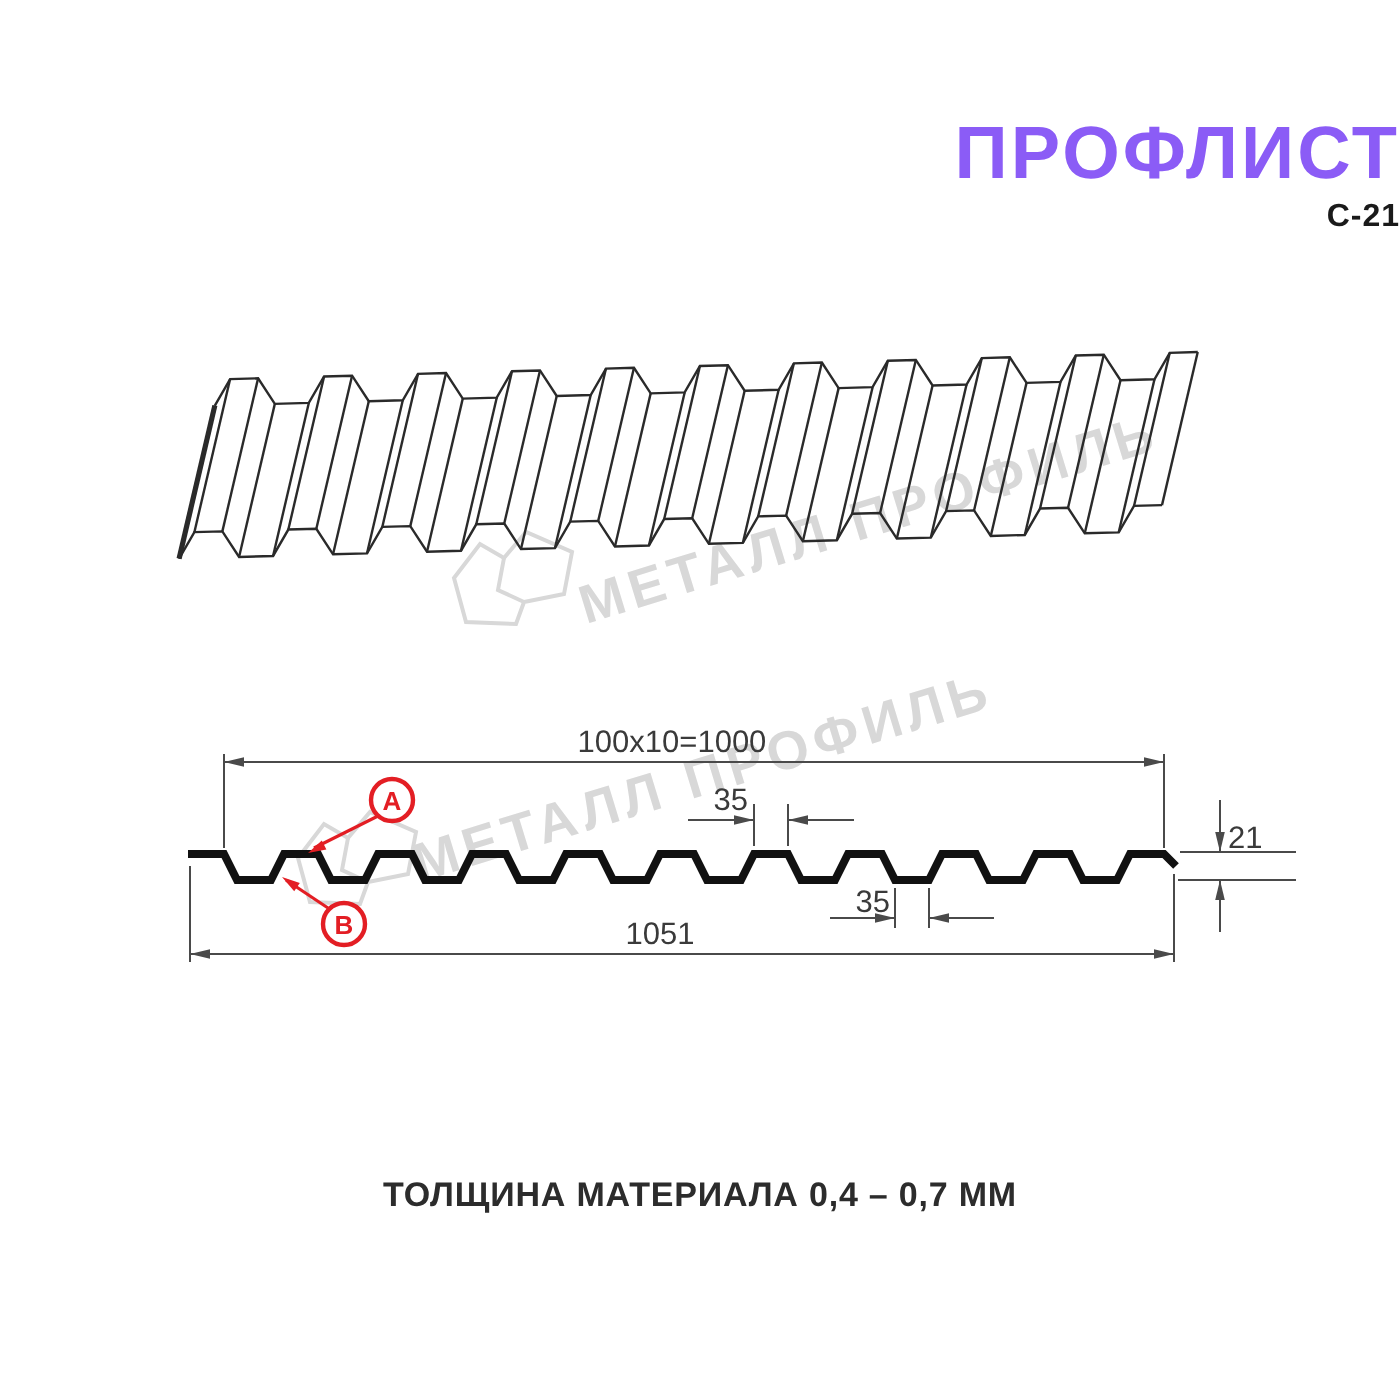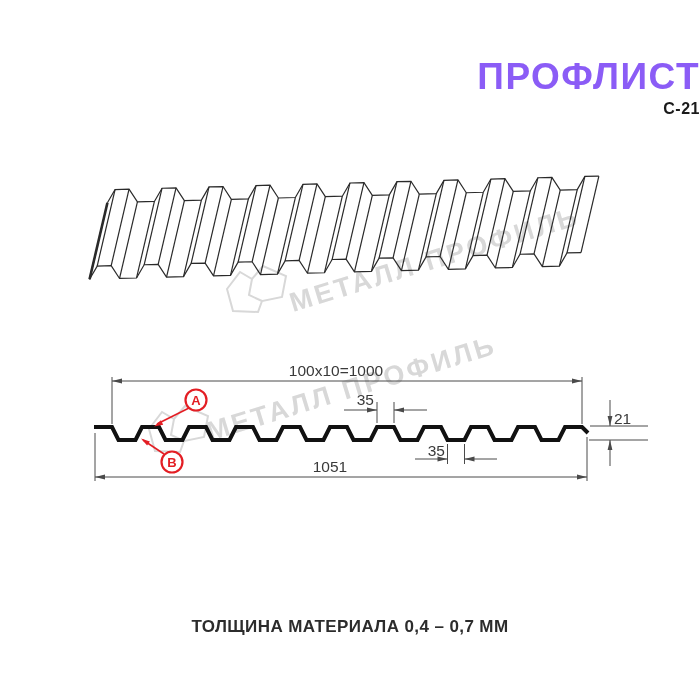--- a/index.html
+++ b/index.html
@@ -2,21 +2,21 @@
 <html><head>
 <meta charset="utf-8">
 <style>
   html,body{margin:0;padding:0;background:#fff;}
   .page{position:relative;width:700px;height:700px;background:#ffffff;overflow:hidden;
         font-family:"Liberation Sans",sans-serif;}
   .title{position:absolute;top:56px;left:0;width:700px;text-align:right;
          font-size:37px;font-weight:800;letter-spacing:1.5px;color:#8b5cf6;}
   .subtitle{position:absolute;top:100px;left:0;width:700px;text-align:right;
          font-size:16px;font-weight:700;letter-spacing:0.5px;color:#1a1a1a;}
-  .footer{position:absolute;top:617px;left:0;width:700px;text-align:center;
+  .footer{position:absolute;top:588px;left:0;width:700px;text-align:center;
          font-size:17px;font-weight:600;letter-spacing:0.4px;color:#2c2c2c;}
   svg.drawing{position:absolute;top:0;left:0;}
   .wm{stroke:#d8d8d8;fill:none;stroke-width:2;}
   .wmtext{font-family:"Liberation Sans",sans-serif;font-weight:bold;font-size:27px;
           letter-spacing:3px;fill:#d8d8d8;stroke:none;}
   .sheet3d line,.sheet3d path{stroke:#2a2a2a;stroke-width:1.2;fill:none;}
   .sheet3d .edge{stroke-width:2.6;}
   .profile{stroke:#111111;stroke-width:4;fill:none;stroke-linejoin:miter;}
   .dim line{stroke:#4a4a4a;stroke-width:1;}
   .dim polygon{fill:#4a4a4a;stroke:none;}

